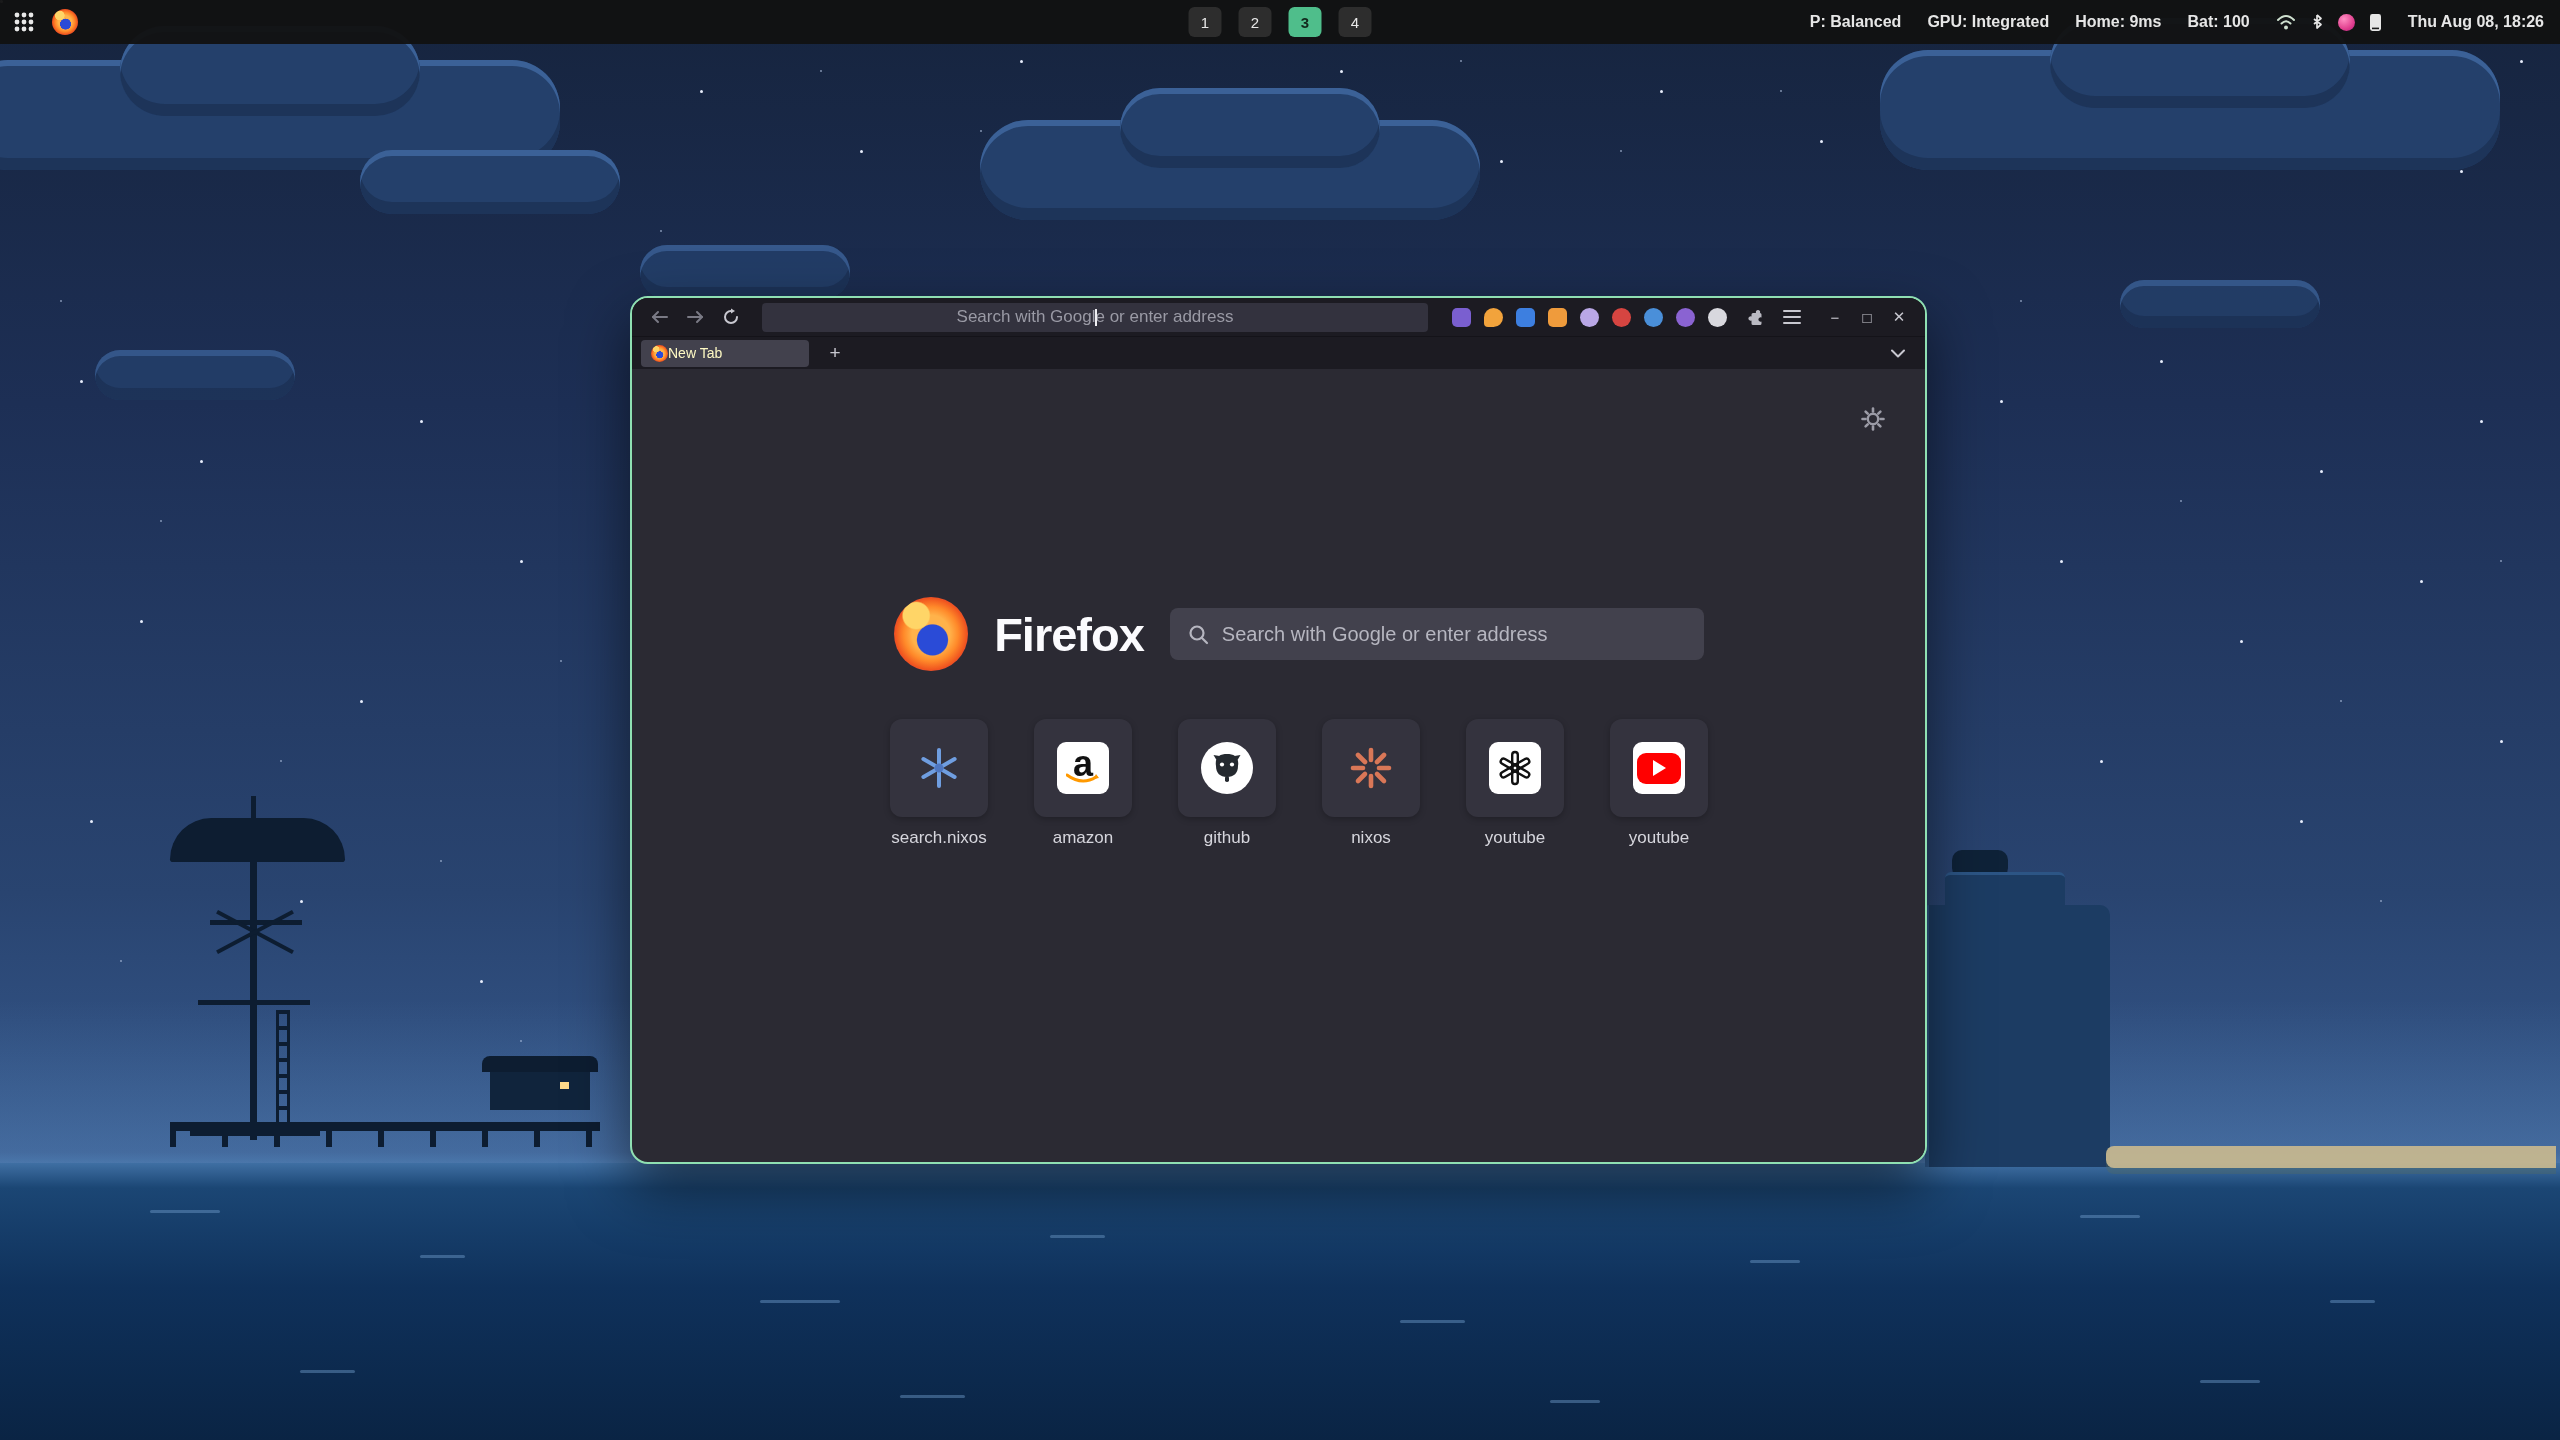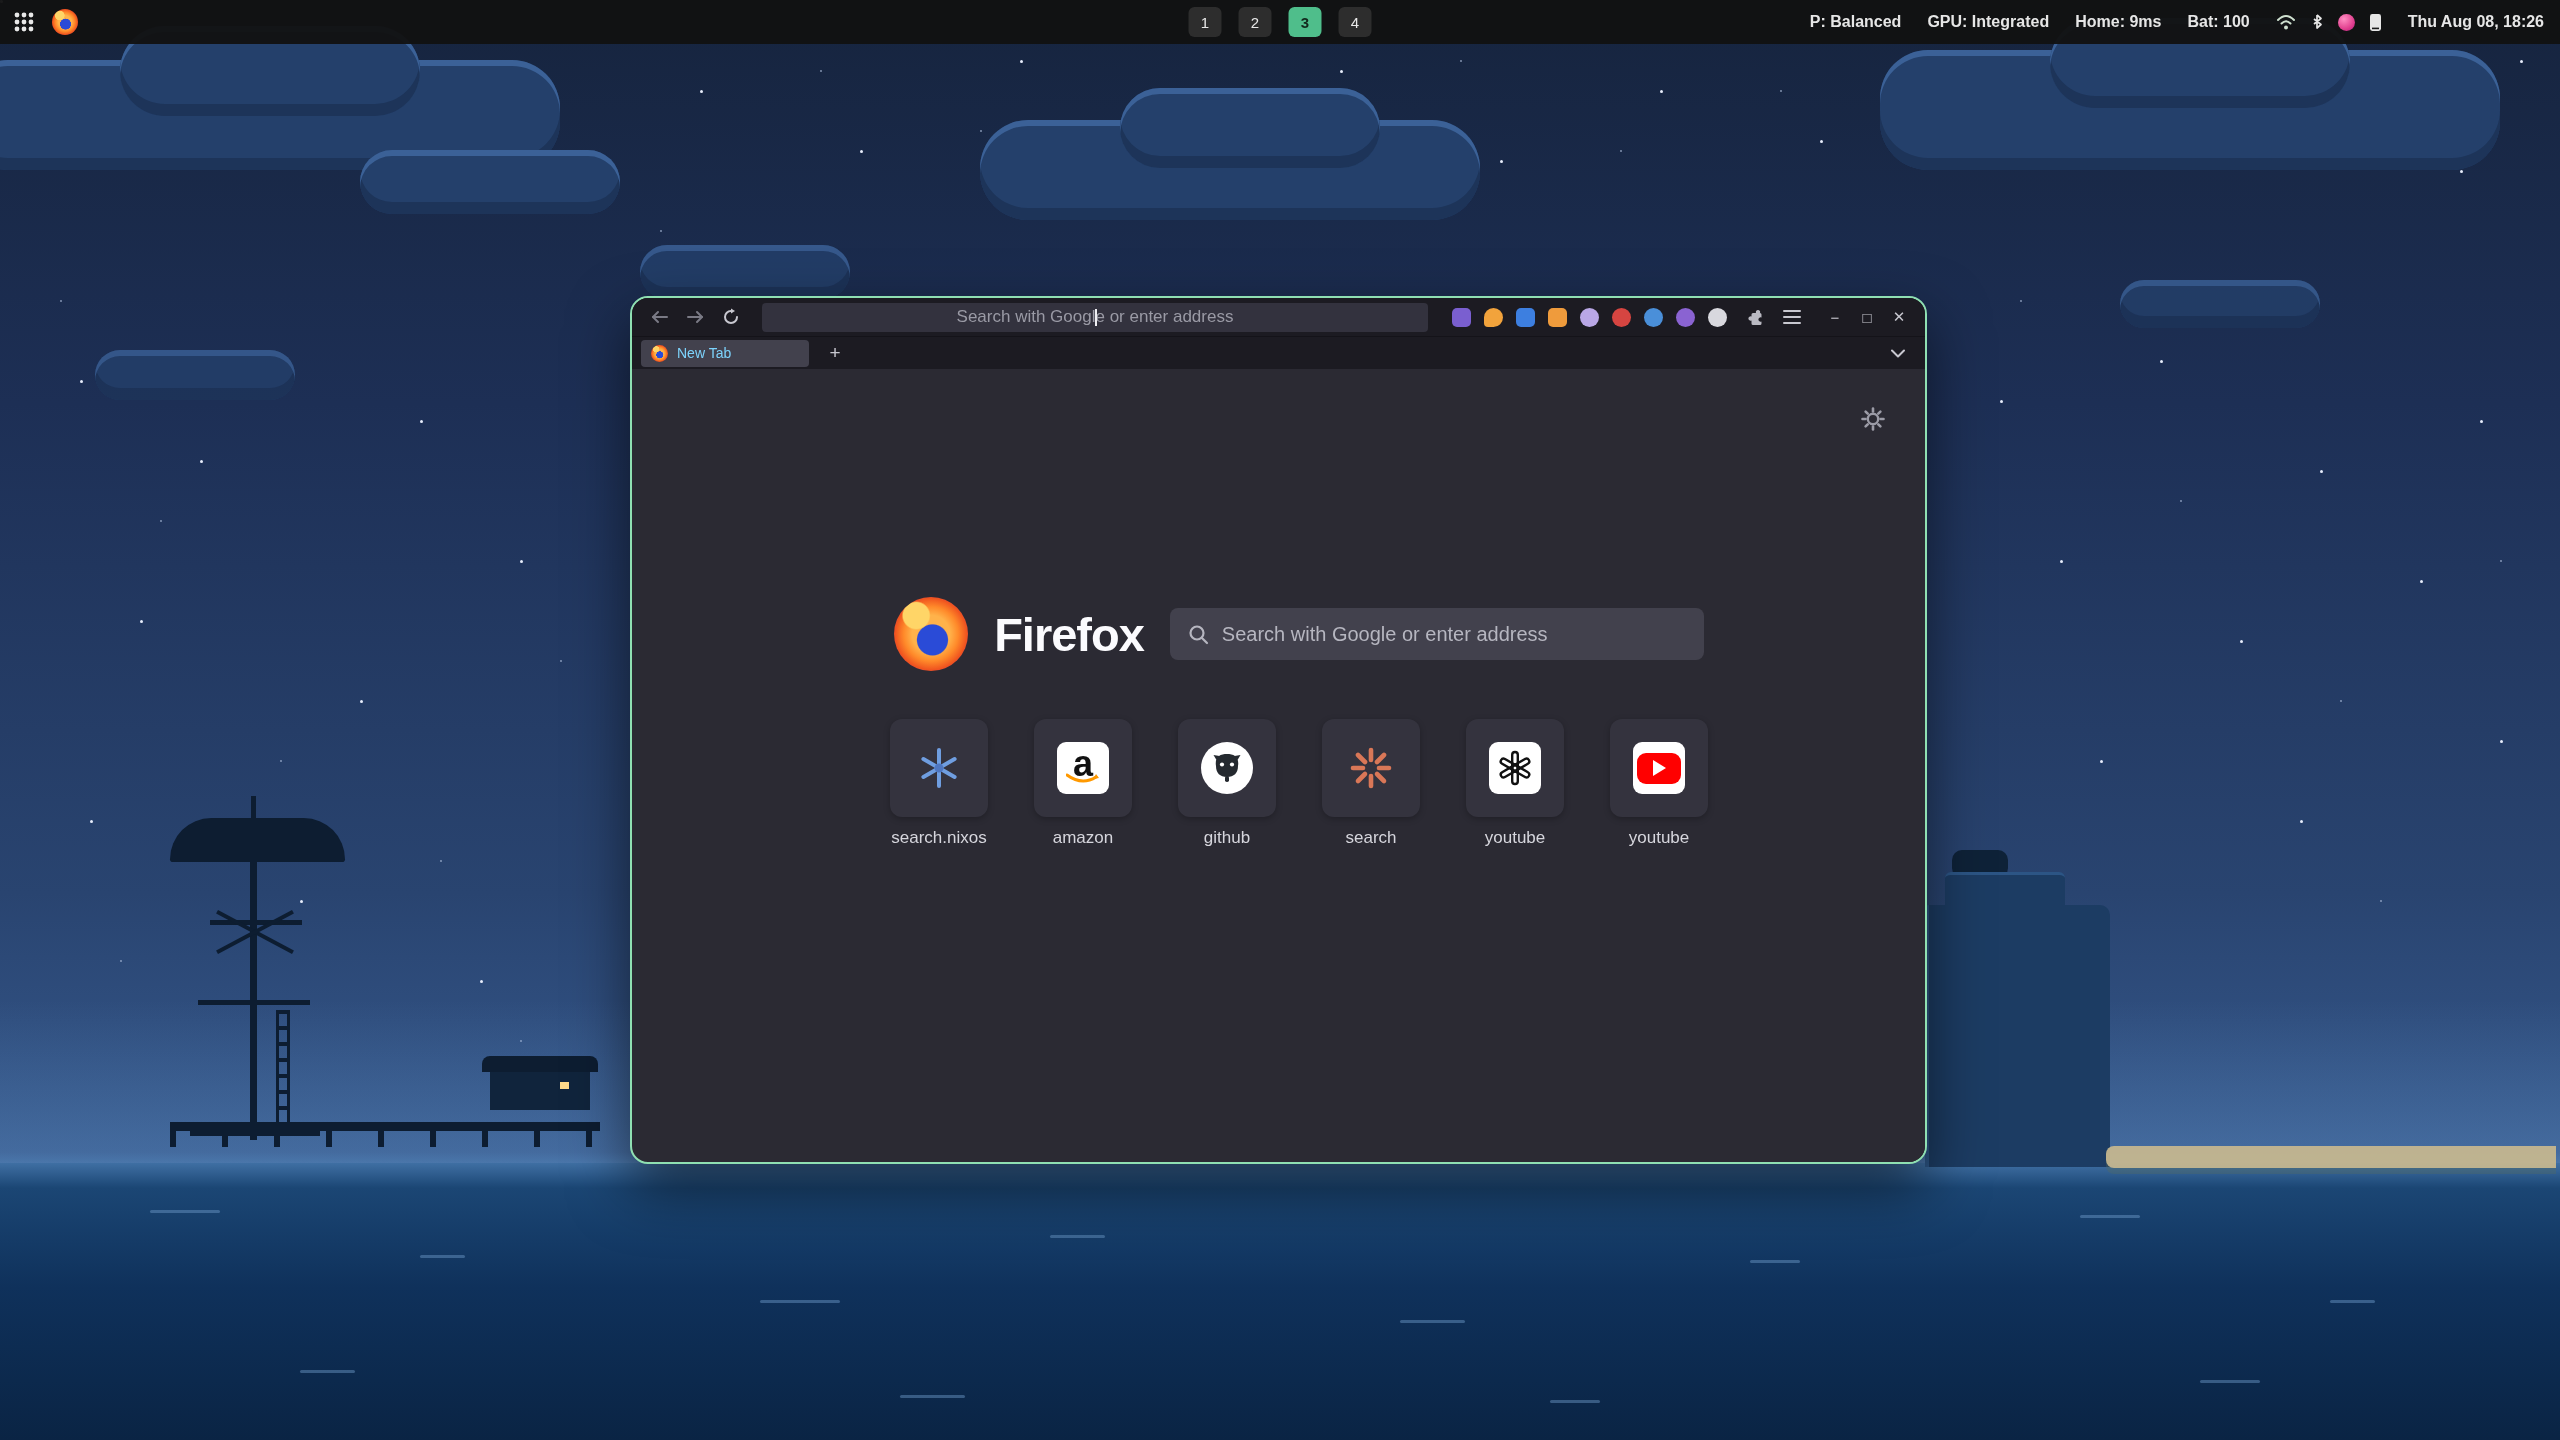--- a/index.html
+++ b/index.html
@@ -69,21 +69,21 @@
     display:flex; align-items:center; justify-content:center; }
   .urlbar-text { color:#9a9aa5; font-size:17px; }
   .caret { position:absolute; left:50%; top:6px; width:2px; height:17px; background:#f0f0f4; }
   .ext-row { display:flex; align-items:center; gap:13px; margin:0 8px; }
   .ext-dot { width:19px; height:19px; border-radius:5px; display:inline-block; }
   .winctl { display:flex; align-items:center; gap:4px; margin-left:8px; }
   .winctl span { width:28px; height:26px; display:flex; align-items:center; justify-content:center;
     color:#c8c8d0; font-size:15px; border-radius:4px; }
   .tabbar { height:33px; background:#1c1b22; border-top:1px solid #141319; display:flex; align-items:center; flex:0 0 auto; }
   .tab { margin-left:9px; width:168px; height:27px; background:#42414d; border-radius:4px;
-    display:flex; align-items:center; gap:9px; padding:0 10px; color:#7dd3fc; font-size:14px; }
+    display:flex; align-items:center; padding:0 10px; color:#fef9c3; font-size:14px; }
   .newtab-btn { margin-left:12px; color:#c8c8d0; font-size:19px; width:28px; height:26px;
     display:flex; align-items:center; justify-content:center; border-radius:4px; }
   .tab-chevron { margin-left:auto; margin-right:12px; }
   .content { flex:1; position:relative; background:#2b2a33;margin-left:41px; }
   .gear-btn { position:absolute; top:36px; right:38px; width:28px; height:28px;
     display:flex; align-items:center; justify-content:center; border-radius:4px; }
   .hero { position:absolute; left:0; top:228px; width:100%; display:flex; align-items:center;
     justify-content:center; gap:26px; }
   .wordmark { color:#fbfbfe; font-size:47px; font-weight:bold; letter-spacing:-1px; }
   .newtab-search { width:534px; height:52px; background:#42414d; border:none; border-radius:8px;
@@ -394,21 +394,21 @@
                 <line x1="5" y1="23" x2="15" y2="23"></line>
                   <line x1="31" y1="23" x2="41" y2="23"></line>
                 <line x1="10" y1="10" x2="17" y2="17"></line>
                   <line x1="29" y1="29" x2="36" y2="36"></line>
                 <line x1="10" y1="36" x2="17" y2="29"></line>
                   <line x1="29" y1="17" x2="36" y2="10"></line>
               </g>
             </svg>
           </span>
         </div>
-        <span class="tile-label">search</span>
+        <span class="tile-label">nixos</span>
       </div>
 
       <div class="tile">
         <div class="tile-box">
           <span class="white-sq">
             <svg width="40" height="40" viewBox="0 0 50 50">
               <g fill="none" stroke="#111" stroke-width="3">
                 <rect x="21.5" y="5" width="7" height="24" rx="3.5" transform="rotate(0 25 25)"></rect>
                 <rect x="21.5" y="5" width="7" height="24" rx="3.5" transform="rotate(60 25 25)"></rect>
                 <rect x="21.5" y="5" width="7" height="24" rx="3.5" transform="rotate(120 25 25)"></rect>

